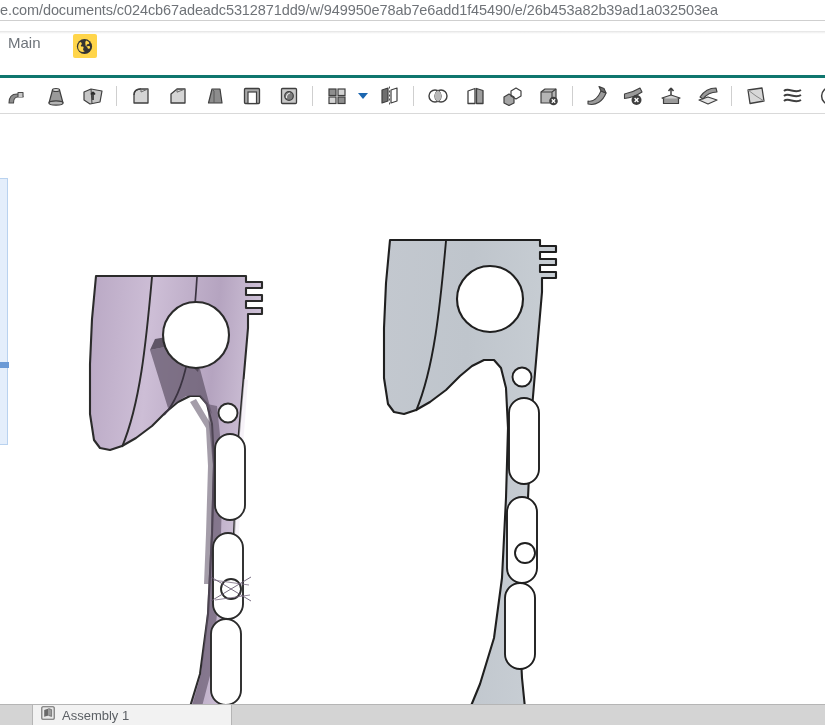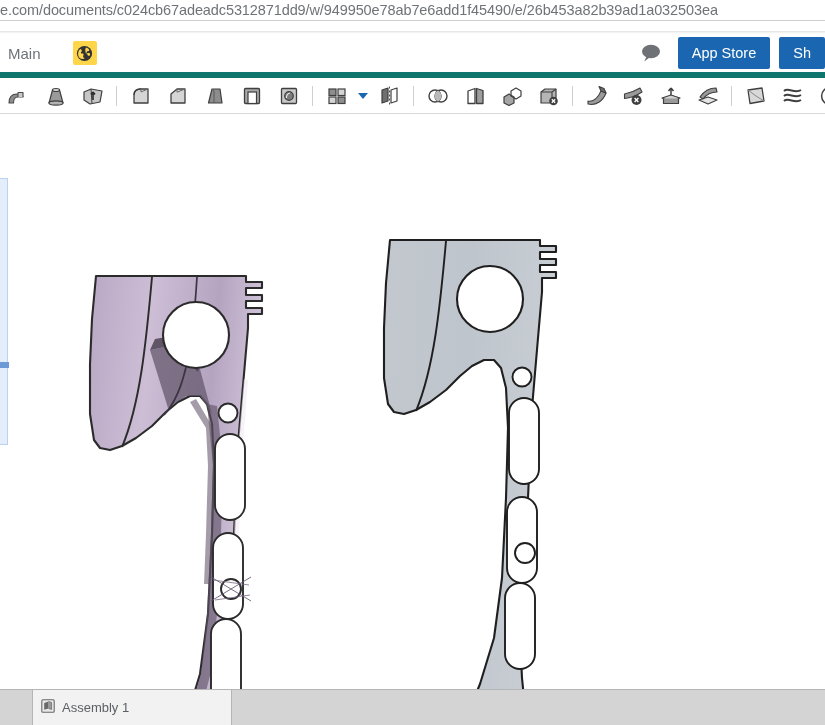--- a/index.html
+++ b/index.html
@@ -35,22 +35,22 @@
     position: absolute; left: 0; top: 31px;
     width: 825px; height: 3px;
     background: linear-gradient(to bottom, #e3e3e3, #f6f6f6 60%, #ffffff);
   }
 
   
   .dochdr {
     position: absolute; left: 0; top: 34px;
     width: 825px; height: 44px;
     background: #ffffff;
-    border-bottom: 6px solid #0f766e;
-    display: flex; align-items: center;
+    border-bottom: 3px solid #0f766e;
+    display: flex; align-items: flex-start;
   }
   .doc-main-label {
     font-size: 15px;
     color: #6d7379;
     margin-left: 8px;
   }
   .globe-badge {
     width: 24px; height: 24px;
     margin-left: 32px;
     background: #ffd54a;
@@ -133,21 +133,21 @@
   }
   .left-sliver-handle {
     position: absolute; left: 0; top: 183px;
     width: 9px; height: 6px;
     background: #6b9ad6;
   }
 
   
   .bottombar {
     position: absolute; left: 0; bottom: 0;
-    width: 825px; height: 36px;
+    width: 825px; height: 21px;
     background: #d4d4d4;
     border-top: 1px solid #b5b5b5;
     display: flex; align-items: stretch;
   }
   .bottombar .spacer-left { width: 32px; flex: 0 0 auto; }
   .bb-tab {
     background: #f2f2f2;
     border-right: 1px solid #b5b5b5;
     border-left: 1px solid #b5b5b5;
     display: flex; align-items: center;
@@ -175,30 +175,20 @@
     <span class="doc-main-label">Main</span>
 
     <span class="globe-badge">
       <svg width="17" height="17" viewBox="0 0 17 17" aria-hidden="true">
         <circle cx="8.5" cy="8.5" r="7.6" fill="#333333"></circle>
         <path d="M4.2 4.0 C6 4.6 6.3 6.2 5.2 7.0 C4.2 7.8 5.3 9.0 6.4 8.5 C7.6 8.0 8.0 9.4 7.3 10.4 C6.6 11.5 7.6 13.3 8.9 13.0 C7.2 15.0 3.4 13.8 2.4 11.0 C1.6 8.6 2.5 5.4 4.2 4.0 Z" fill="#ffd54a"></path>
         <path d="M10.2 2.4 C12.6 3.1 13.6 4.6 13.2 5.6 C12.8 6.6 11.2 6.0 10.6 6.9 C10.0 7.8 11.4 8.4 12.6 8.0 C13.8 7.6 14.6 8.8 13.8 10.2 C13.2 11.3 11.6 11.0 11.4 9.6 C11.2 8.2 9.4 8.6 9.5 7.0 C9.6 5.2 8.6 4.4 10.2 2.4 Z" fill="#ffd54a"></path>
       </svg>
     </span>
 
-    <div class="hdr-right">
-      <span class="comment-icon">
-        <svg width="22" height="20" viewBox="0 0 22 20" aria-hidden="true">
-          <ellipse cx="11" cy="8.5" rx="9" ry="6.8" fill="#6e7276"></ellipse>
-          <path d="M6.5 13.5 L4.2 18.5 L9.6 14.4 Z" fill="#6e7276"></path>
-        </svg>
-      </span>
-      <button class="btn-blue">App Store</button>
-      <button class="btn-blue">Sh</button>
-    </div>
   </div>
 
   <div class="toolbar">
 
     <div class="tb-item">
       <svg width="24" height="24" viewBox="0 0 24 24">
         <path d="M2 19 C2 12 5 10 10 10 C14 10 16 11 16 13 L11 13 C8.5 13 6.5 14.5 6.5 19 Z" fill="#8d8d8d" stroke="#4a4a4a" stroke-width="1.1" stroke-linejoin="round"></path>
         <path d="M16 13 L16 8.5 L11 8.5 L11 13" fill="#c9c9c9" stroke="#4a4a4a" stroke-width="1.1" stroke-linejoin="round"></path>
       </svg>
     </div>

